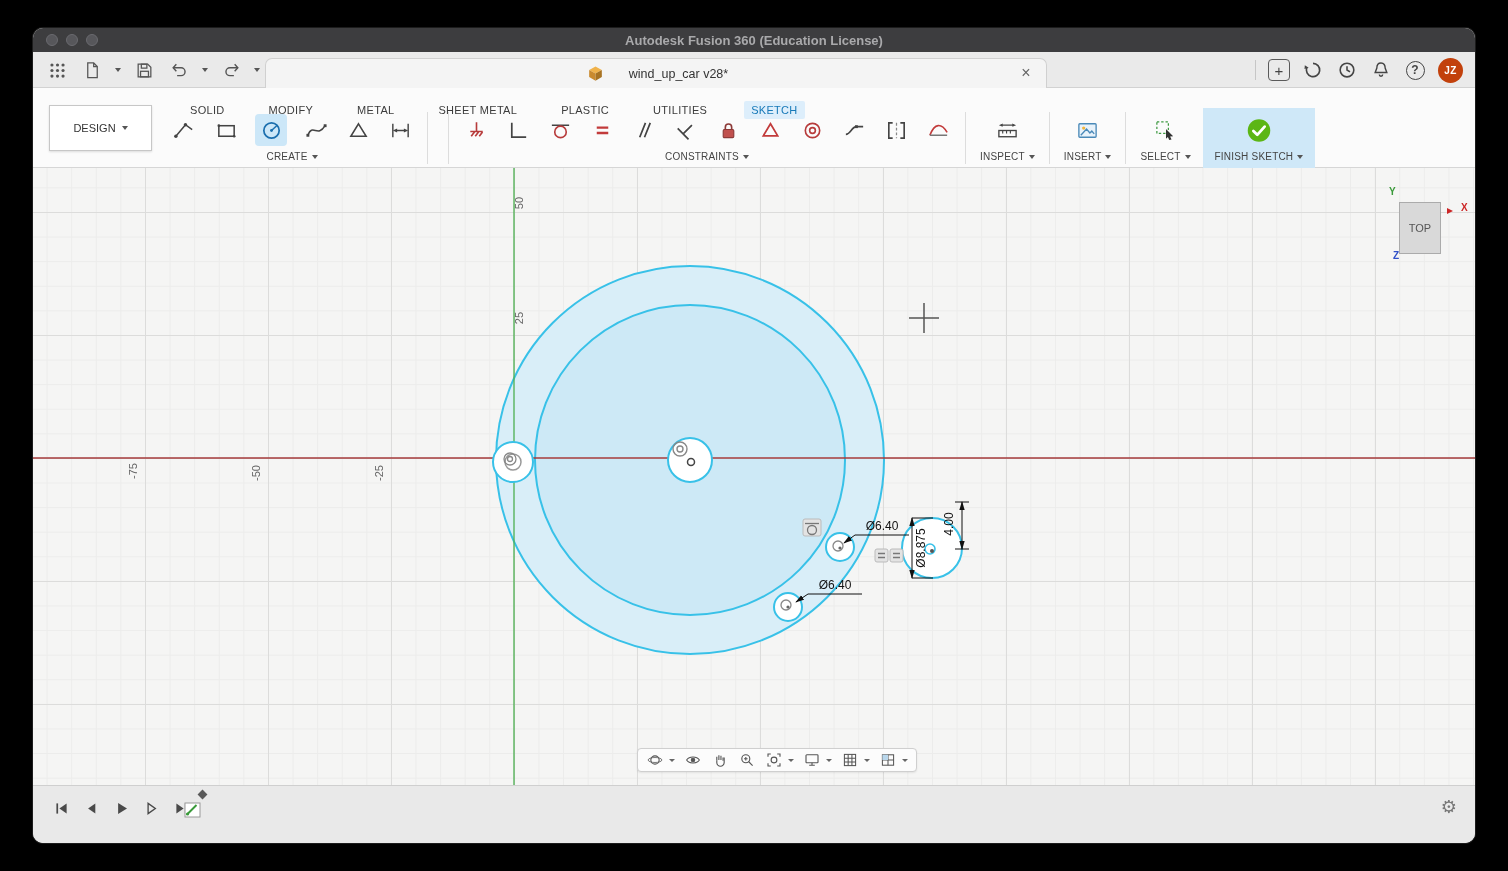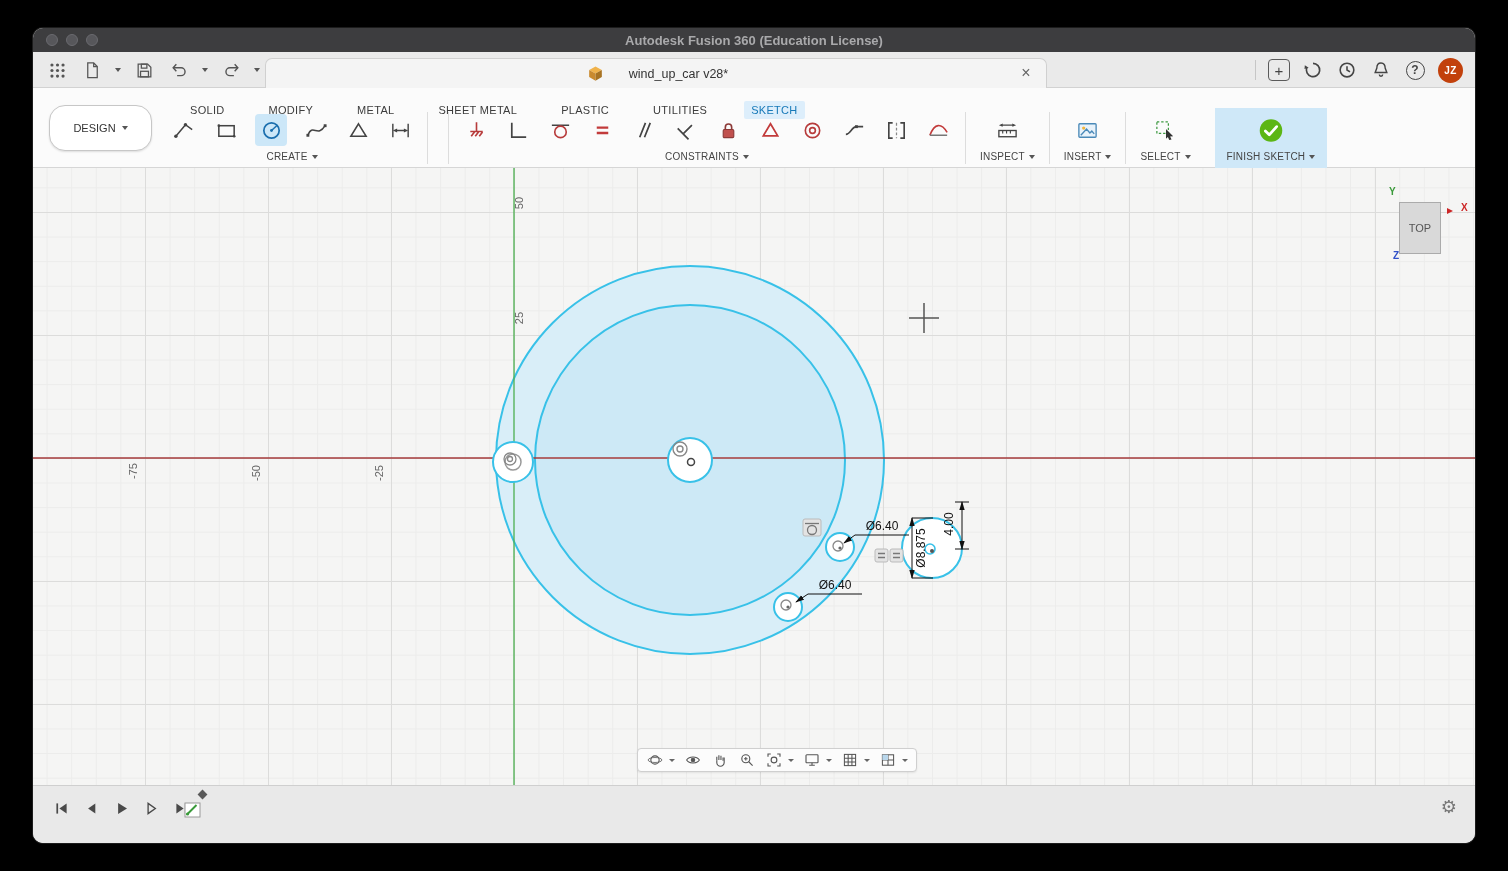--- a/index.html
+++ b/index.html
@@ -30,29 +30,29 @@
   .help-circle { width:19px; height:19px; border:1.8px solid #444; border-radius:50%; display:flex; align-items:center; justify-content:center; font-size:12px; font-weight:bold; color:#444; }
   .avatar { width:25px; height:25px; border-radius:50%; background:#c2410c; color:#fff; display:flex; align-items:center; justify-content:center; font-size:10px; font-weight:bold; letter-spacing:.3px; }
 
   
   .ribbon { position:relative; height:80px; background:#fbfbfb; border-bottom:1px solid #d6d6d6; }
   .tabs-row { height:20px; display:flex; align-items:center; gap:30px; padding-left:150px; }
   .rtab { font-size:11px; color:#3c3c3c; letter-spacing:.3px; padding:3px 7px;margin-top:24px; }
   .rtab.active { background:#ddeefb; color:#1779b8; border-radius:2px; }
   .tools-row { height:60px; display:flex; align-items:center; }
   .spacer { width:134px; flex:none; }
-  .design-btn { position:absolute; left:16px; top:17px; width:103px; height:46px; background:#fff; border:1px solid #c7c7c7; border-radius:16px; box-shadow:0 1px 2px rgba(0,0,0,.12); display:flex; align-items:center; justify-content:center; gap:6px; font-size:11px; color:#333; }
+  .design-btn { position:absolute; left:16px; top:17px; width:103px; height:46px; background:#fff; border:1px solid #c7c7c7; border-radius:0; box-shadow:0 1px 2px rgba(0,0,0,.12); display:flex; align-items:center; justify-content:center; gap:6px; font-size:11px; color:#333; }
   .tgroup { display:flex; flex-direction:column; align-items:center; justify-content:center; gap:5px; height:100%; padding:0 4px; }
   .ticons { display:flex; align-items:center; gap:16px; height:32px; }
   .tico { width:26px; height:26px; display:flex; align-items:center; justify-content:center; }
   .tico svg { width:23px; height:23px; }
   .tico.selected { background:#cce7f8; border-radius:4px; width:32px; height:32px; }
   .tlabel { display:flex; align-items:center; gap:4px; font-size:10px; color:#444; letter-spacing:.2px; }
   .vsep { width:1px; height:52px; background:#ddd; margin:0 10px; flex:none; }
-  .finish-group { background:#cfe8f8; padding:0 12px; margin-left:20px; }
+  .finish-group { background:#cfe8f8; padding:0 12px; margin-left:8px; }
   .finish-group .tico svg { width:29px; height:29px; }
 
   
   .canvas { position:absolute; left:0; top:140px; width:1442px; height:617px; background-color:#f5f5f4;
     background-image:
       linear-gradient(to right, #dcdcdb 1px, transparent 1px),
       linear-gradient(to bottom, #dcdcdb 1px, transparent 1px),
       linear-gradient(to right, #ecECEB 1px, transparent 1px),
       linear-gradient(to bottom, #ececeb 1px, transparent 1px);
     background-size:123px 123px, 123px 123px, 24.6px 24.6px, 24.6px 24.6px;

